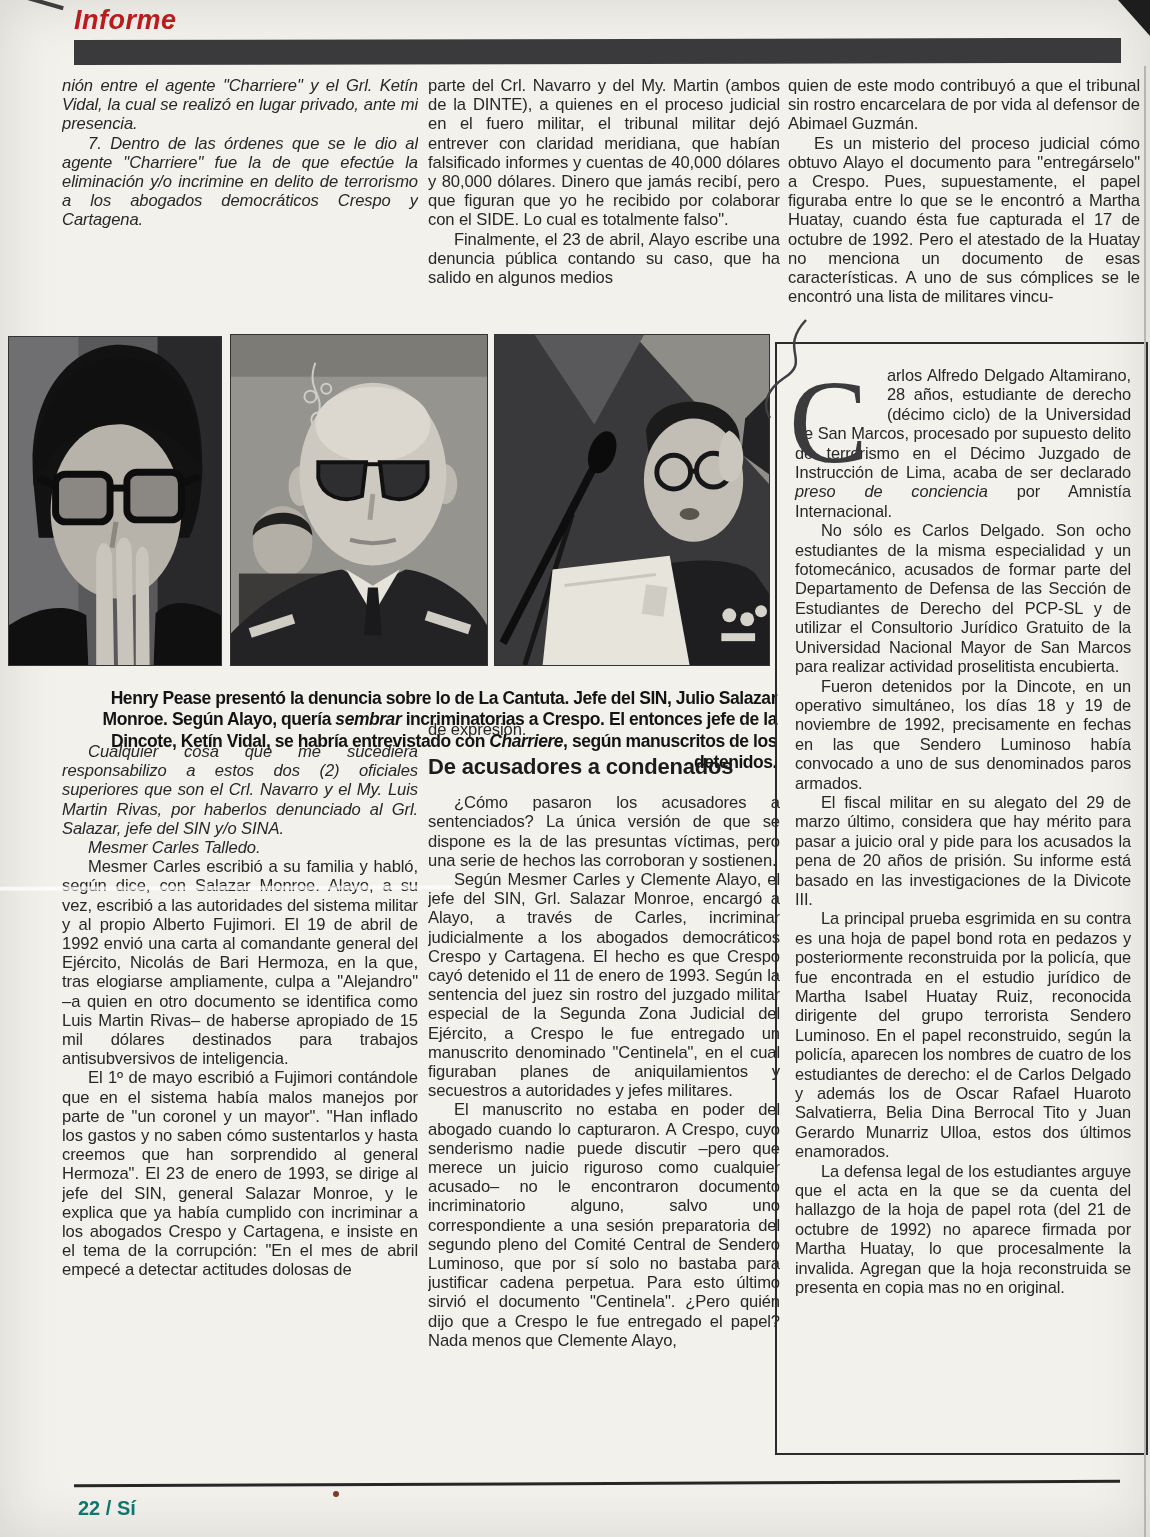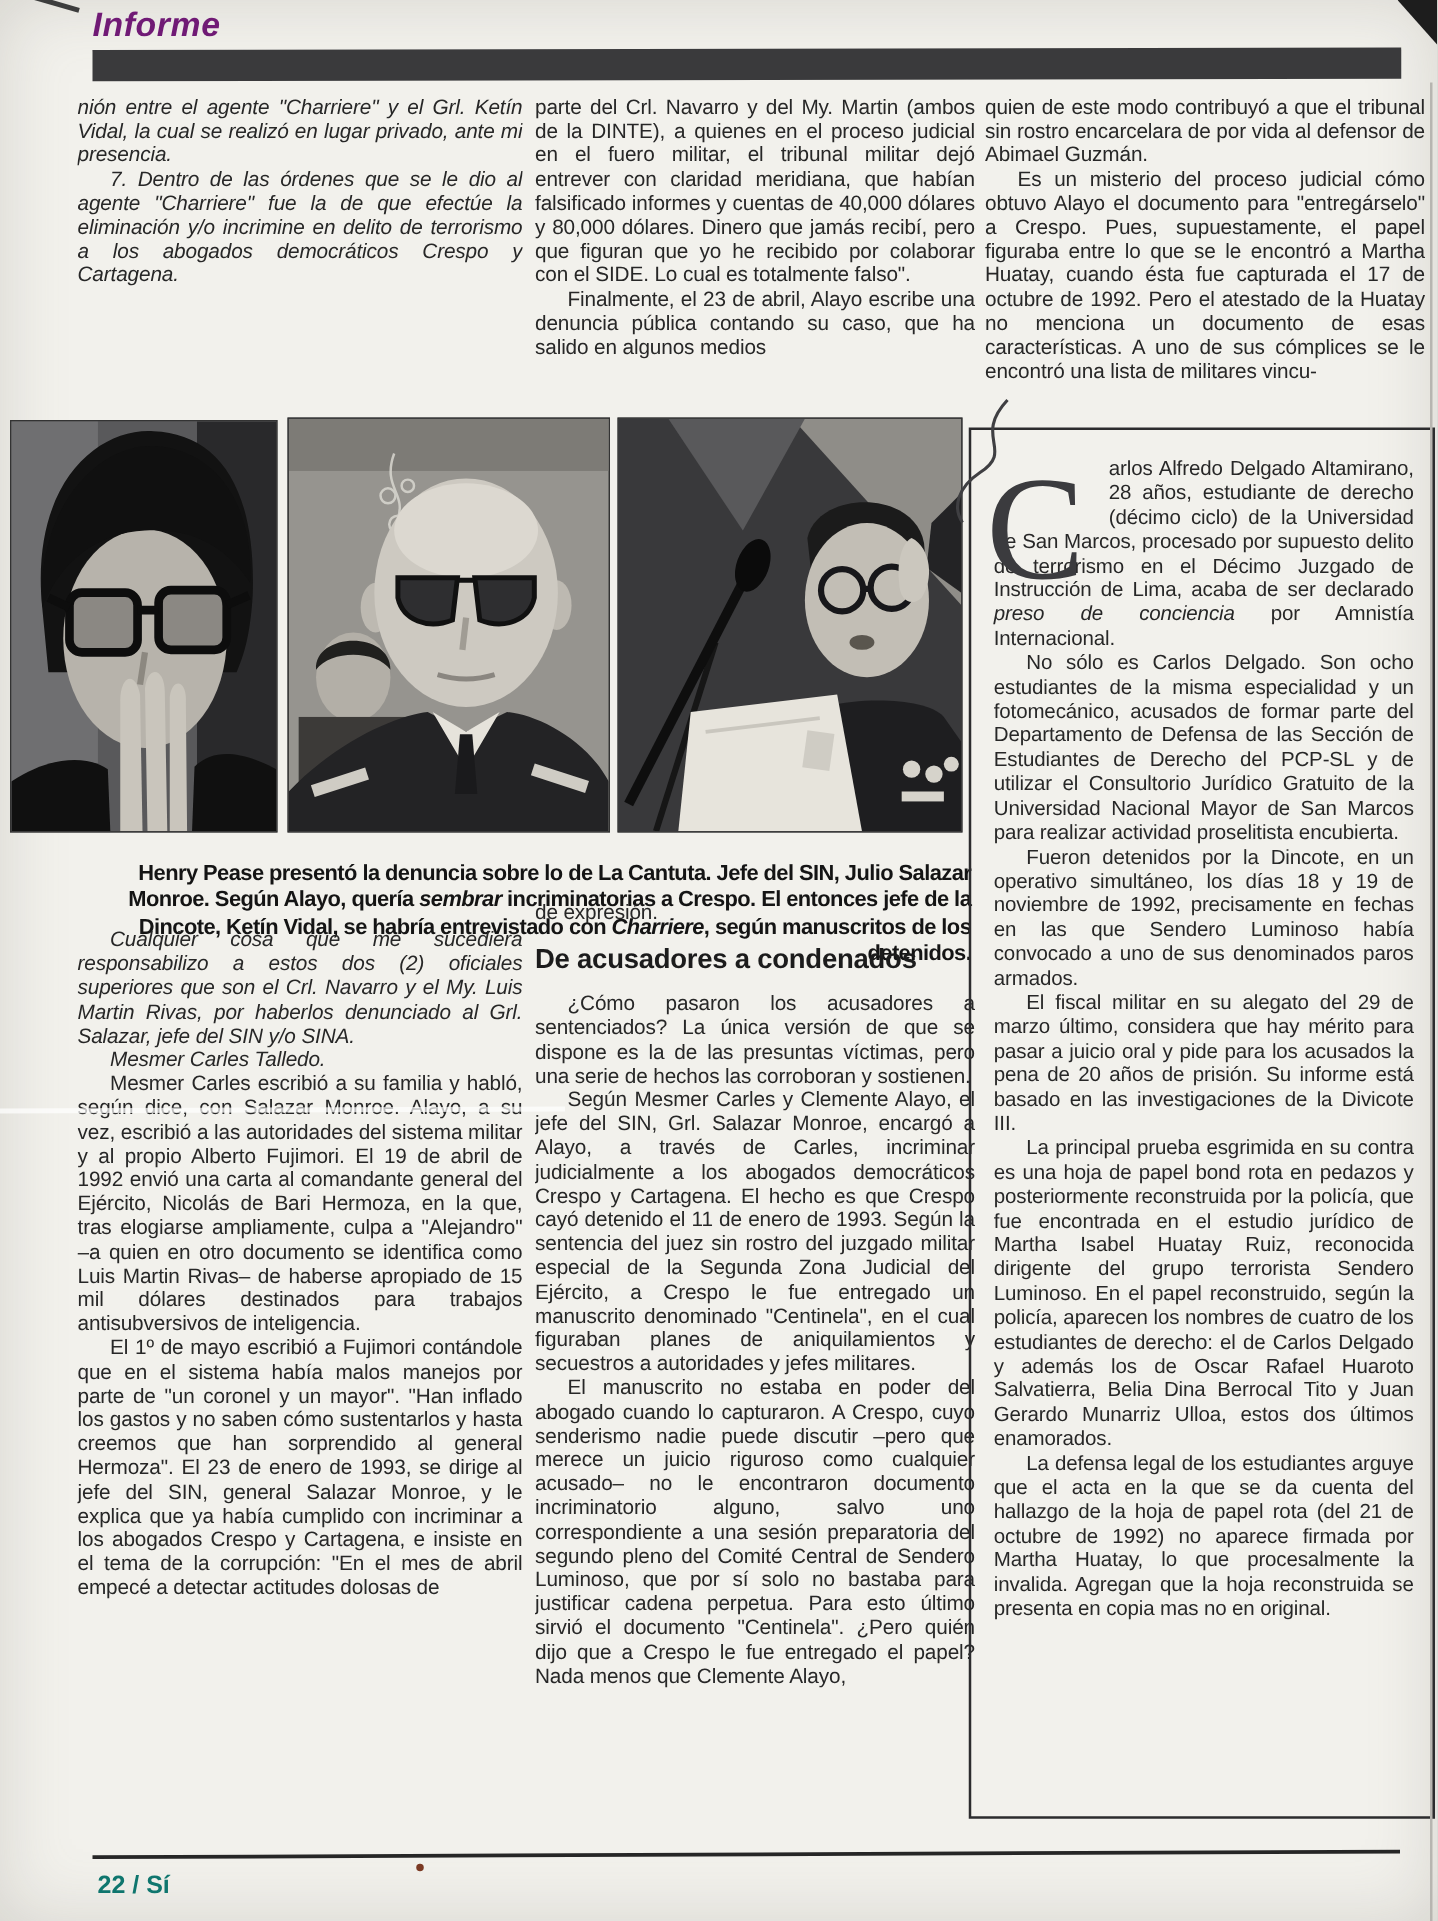--- a/index.html
+++ b/index.html
@@ -6,21 +6,21 @@
   #page{position:relative;width:1150px;height:1537px;background:#f2f1ec;overflow:hidden;
         font-family:"Liberation Sans",sans-serif;color:#262626;
         box-shadow:inset 0 0 55px rgba(115,110,100,.22);}
   .abs{position:absolute;}
   .body-text{font-size:16.6px;line-height:19.2px;text-align:justify;letter-spacing:-0.1px;color:#272727;overflow:hidden;}
   .body-text p{margin:0;}
   p.ind{text-indent:26px;}
   .it{font-style:italic;}
   .gap-top{margin-top:9px;}
 
-  #kicker{left:74px;top:5px;font-style:italic;font-weight:700;font-size:27px;line-height:31px;color:#701a75;letter-spacing:.5px;}
+  #kicker{left:74px;top:5px;font-style:italic;font-weight:700;font-size:27px;line-height:31px;color:#b91c1c;letter-spacing:.5px;}
   #bar{left:74px;top:39px;width:1047px;height:25px;background:#3a3a3c;transform:rotate(-0.12deg);}
 
   #col1top{left:62px;top:76px;width:356px;height:258px;}
   #col2top{left:428px;top:76px;width:352px;height:258px;}
   #col3top{left:788px;top:76px;width:352px;height:260px;}
 
   .photo{position:absolute;top:336px;height:330px;overflow:hidden;background:#555;border:1px solid #333;box-sizing:border-box;}
   #photo1{left:8px;width:214px;}
   #photo2{left:230px;top:334px;width:258px;height:332px;}
   #photo3{left:494px;top:334px;width:276px;height:332px;}

